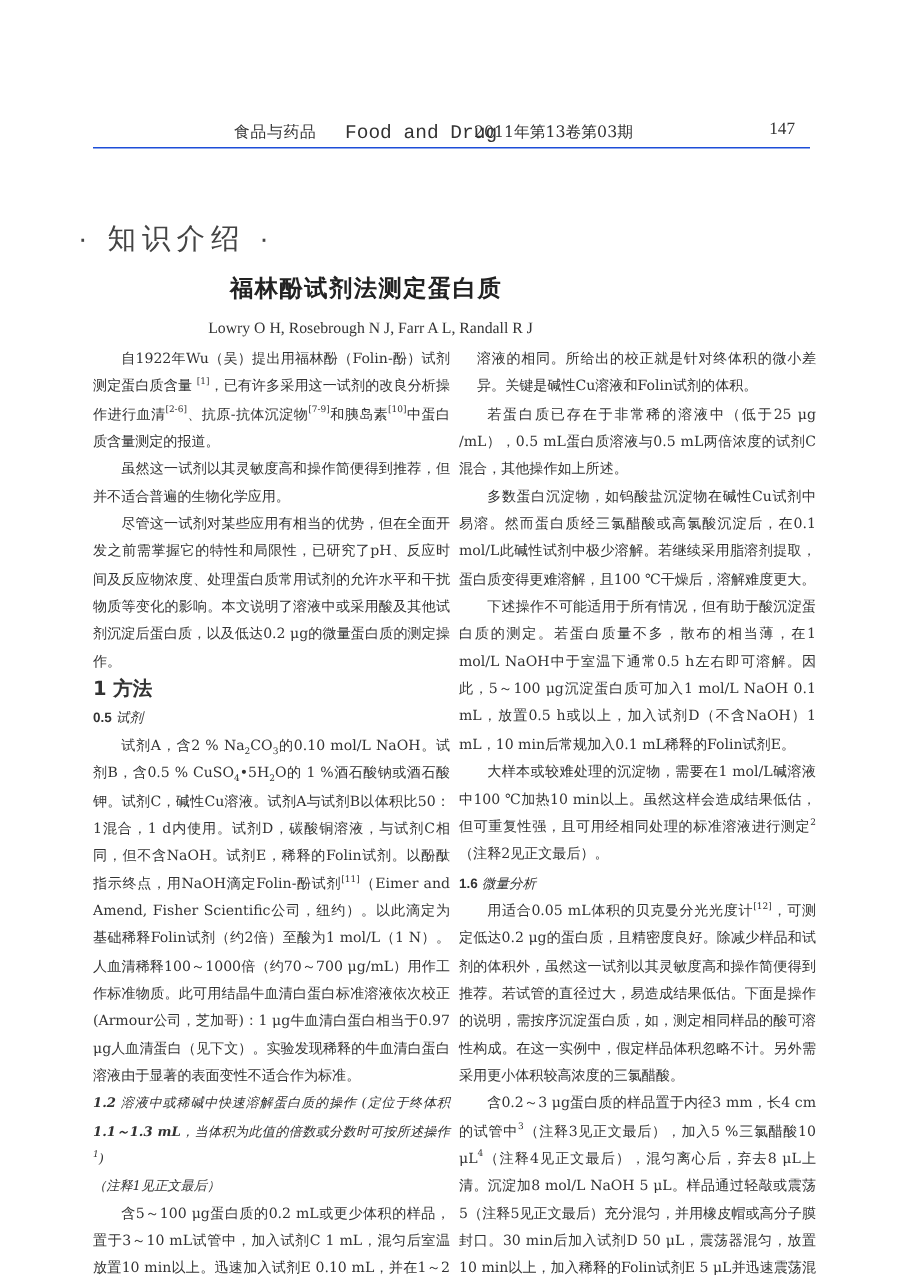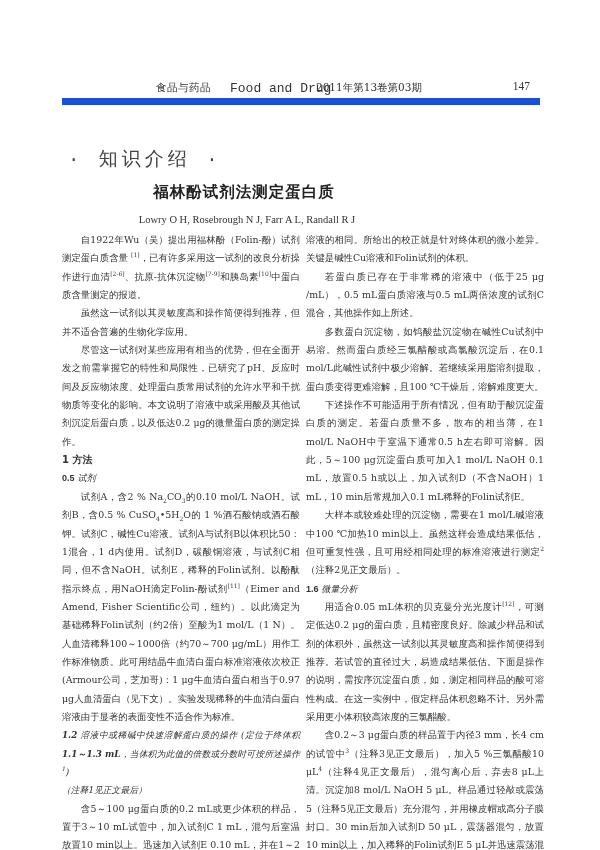--- a/index.html
+++ b/index.html
@@ -1,35 +1,35 @@
 <!DOCTYPE html>
 <html><head>
 <meta charset="utf-8">
 <style>
   html, body { margin:0; padding:0; background:#ffffff; }
   body { width:600px; height:850px; position:relative; overflow:hidden;
          font-family:"DejaVu Serif", "Liberation Serif", serif; color:#2a2a2a; }
   .running-head { position:absolute; left:62px; top:76px; width:478px; height:22px;
-                  border-bottom:7px solid #1d4ed8; font-size:10.5px; color:#333; }
+                  border-bottom:1px solid #1d4ed8; font-size:10.5px; color:#333; }
   .rh-journal { position:absolute; left:94px; top:5px; letter-spacing:0.5px; }
   .rh-en { position:absolute; left:168px; top:5px; font-family:Liberation Mono, monospace; font-size:13px; }
   .rh-issue { position:absolute; left:254px; top:5px; }
   .rh-page { position:absolute; right:10px; top:4px; font-family:"Liberation Serif", serif; font-size:11.5px; }
-  .column-label { position:absolute; left:68px; top:146px; font-size:19px; color:#444;
-                  letter-spacing:4px; font-family:Liberation Mono, monospace; font-weight:300; }
+  .column-label { position:absolute; left:52px; top:146px; font-size:19px; color:#444;
+                  letter-spacing:4px; font-family:Liberation Sans, sans-serif; font-weight:300; }
   .title { position:absolute; left:0; width:488px; top:182px; text-align:center;
            font-family:"DejaVu Sans", sans-serif; font-size:15.5px; font-weight:bold; color:#222; letter-spacing:1px; }
   .authors { position:absolute; left:0; width:494px; top:214px; text-align:center;
              font-family:"Liberation Serif", serif; font-size:10.5px; color:#333; }
   .col { position:absolute; top:207px; width:238px; font-size:9.4px; line-height:18.35px; color:#333; }
   .col.left { left:62px; }
   .col.right { left:306px; width:238px; }
   .col p { margin:0; text-align:justify; text-indent:2em; }
-  .col p.noind { text-indent:0; }
-  .h1 { font-weight:bold; font-family:"DejaVu Sans", sans-serif; font-size:10px; text-indent:0 !important; }
+  .col p.noind { text-indent:0;margin-left:12px; }
+  .h1 { font-weight:bold; font-family:"DejaVu Sans", sans-serif; font-size:13px; text-indent:0 !important; }
   .h2 { font-size:9px; text-indent:0 !important; font-style:italic; }
   .h2 b { font-style:normal; font-family:"Liberation Sans", sans-serif; }
   .h2-long { font-size:8.8px; text-indent:0 !important; font-style:italic; }
   sup { font-size:6px; line-height:0; }
   sub { font-size:6px; line-height:0; }
 </style>
 </head>
 <body>
 
 <div class="running-head">

